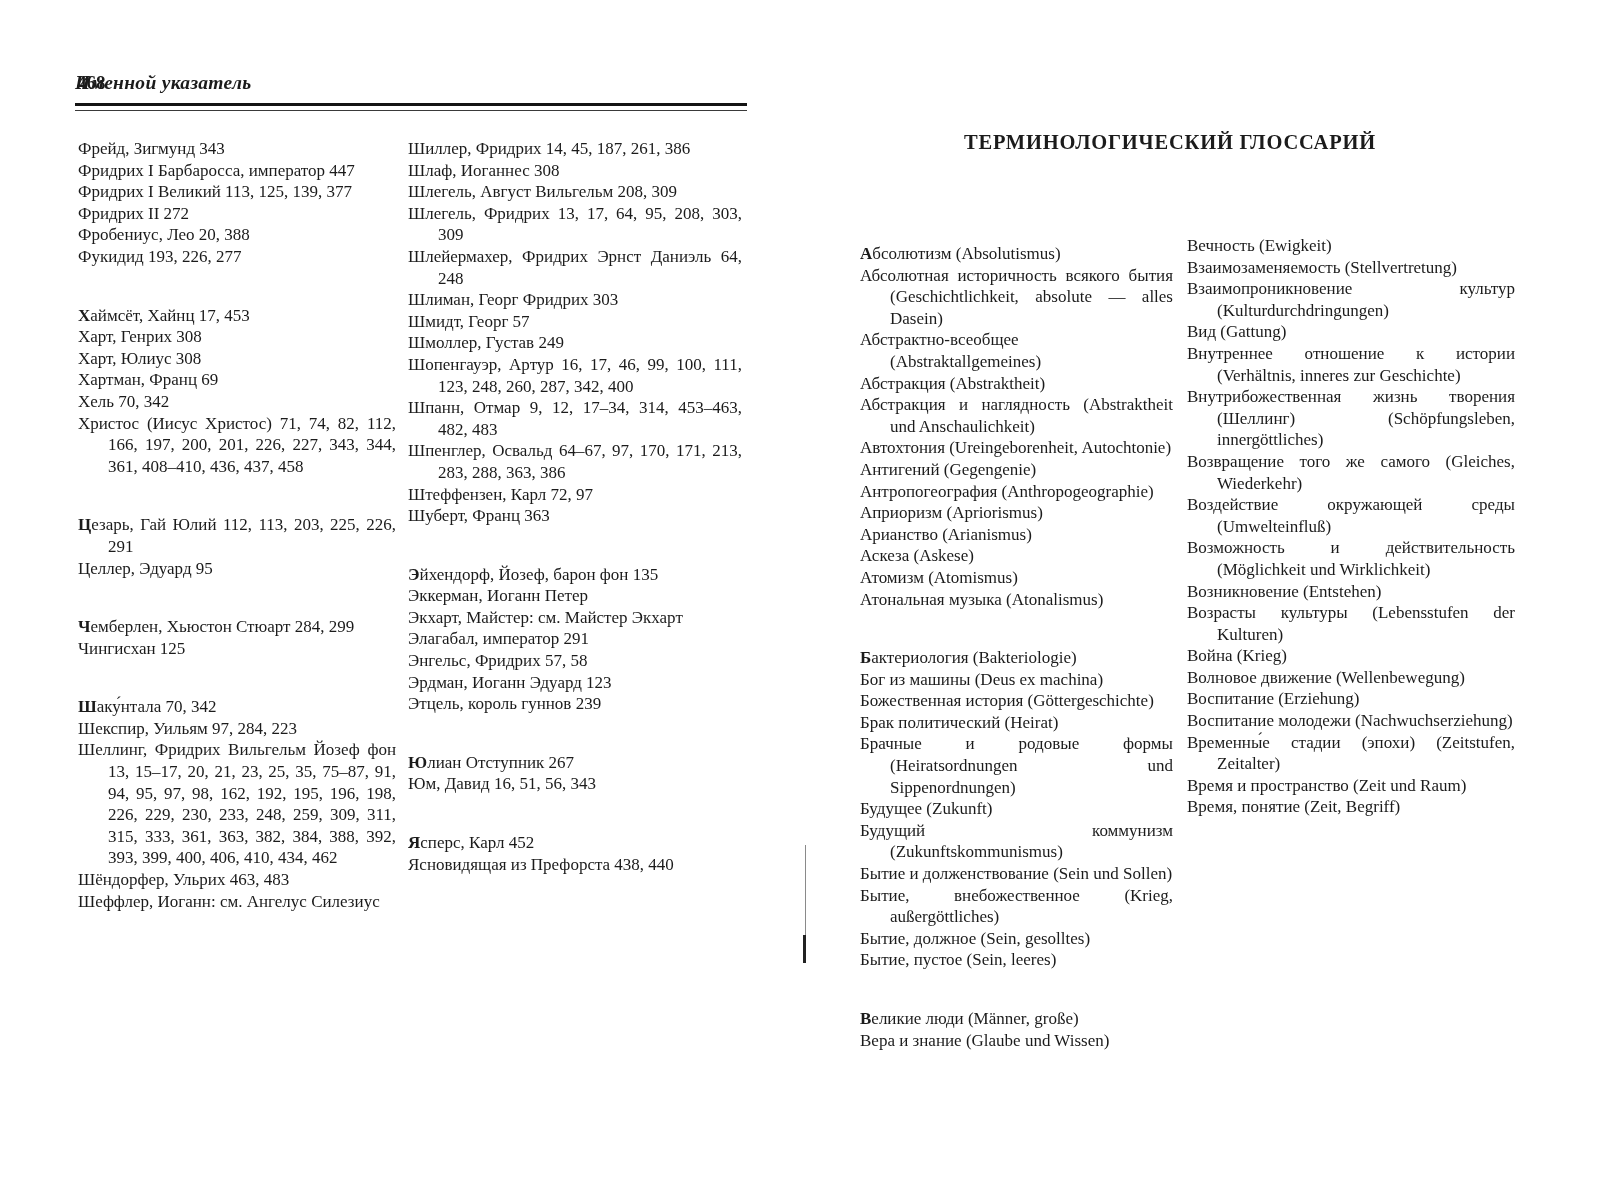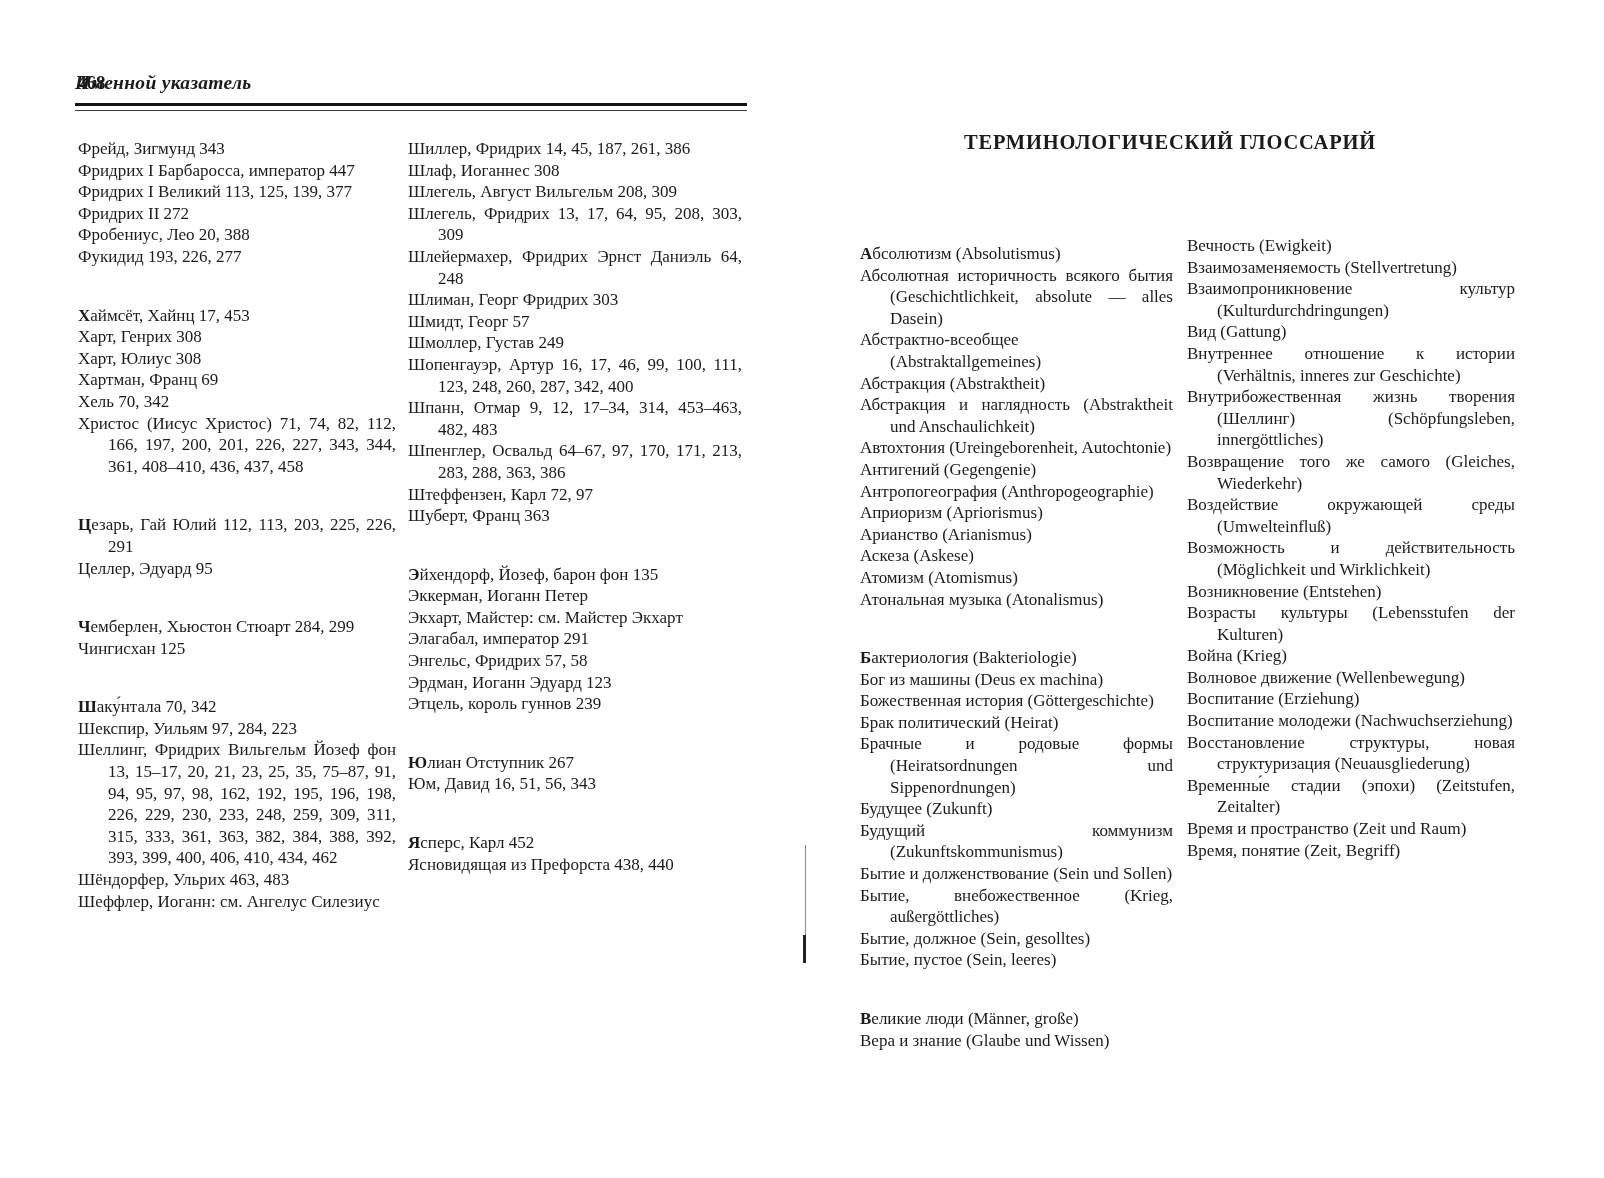--- a/index.html
+++ b/index.html
@@ -197,21 +197,20 @@
         <p class="entry">Внутрибожественная жизнь творения (Шеллинг) (Schöpfungsleben, innergöttliches)</p>
         <p class="entry">Возвращение того же самого (Gleiches, Wiederkehr)</p>
         <p class="entry">Воздействие окружающей среды (Umwelteinfluß)</p>
         <p class="entry">Возможность и действительность (Möglichkeit und Wirklichkeit)</p>
         <p class="entry">Возникновение (Entstehen)</p>
         <p class="entry">Возрасты культуры (Lebensstufen der Kulturen)</p>
         <p class="entry">Война (Krieg)</p>
         <p class="entry">Волновое движение (Wellenbewegung)</p>
         <p class="entry">Воспитание (Erziehung)</p>
         <p class="entry">Воспитание молодежи (Nachwuchserziehung)</p>
-        <p class="entry">Восстановление структуры, новая структуризация (Neuausgliederung)</p>
         <p class="entry">Временны́е стадии (эпохи) (Zeitstufen, Zeitalter)</p>
         <p class="entry">Время и пространство (Zeit und Raum)</p>
         <p class="entry">Время, понятие (Zeit, Begriff)</p>
       </div>
     </div>
 
   <div id="artifact-thin" class="artifact"></div>
   <div id="artifact-thick" class="artifact"></div>
 
 </div>

